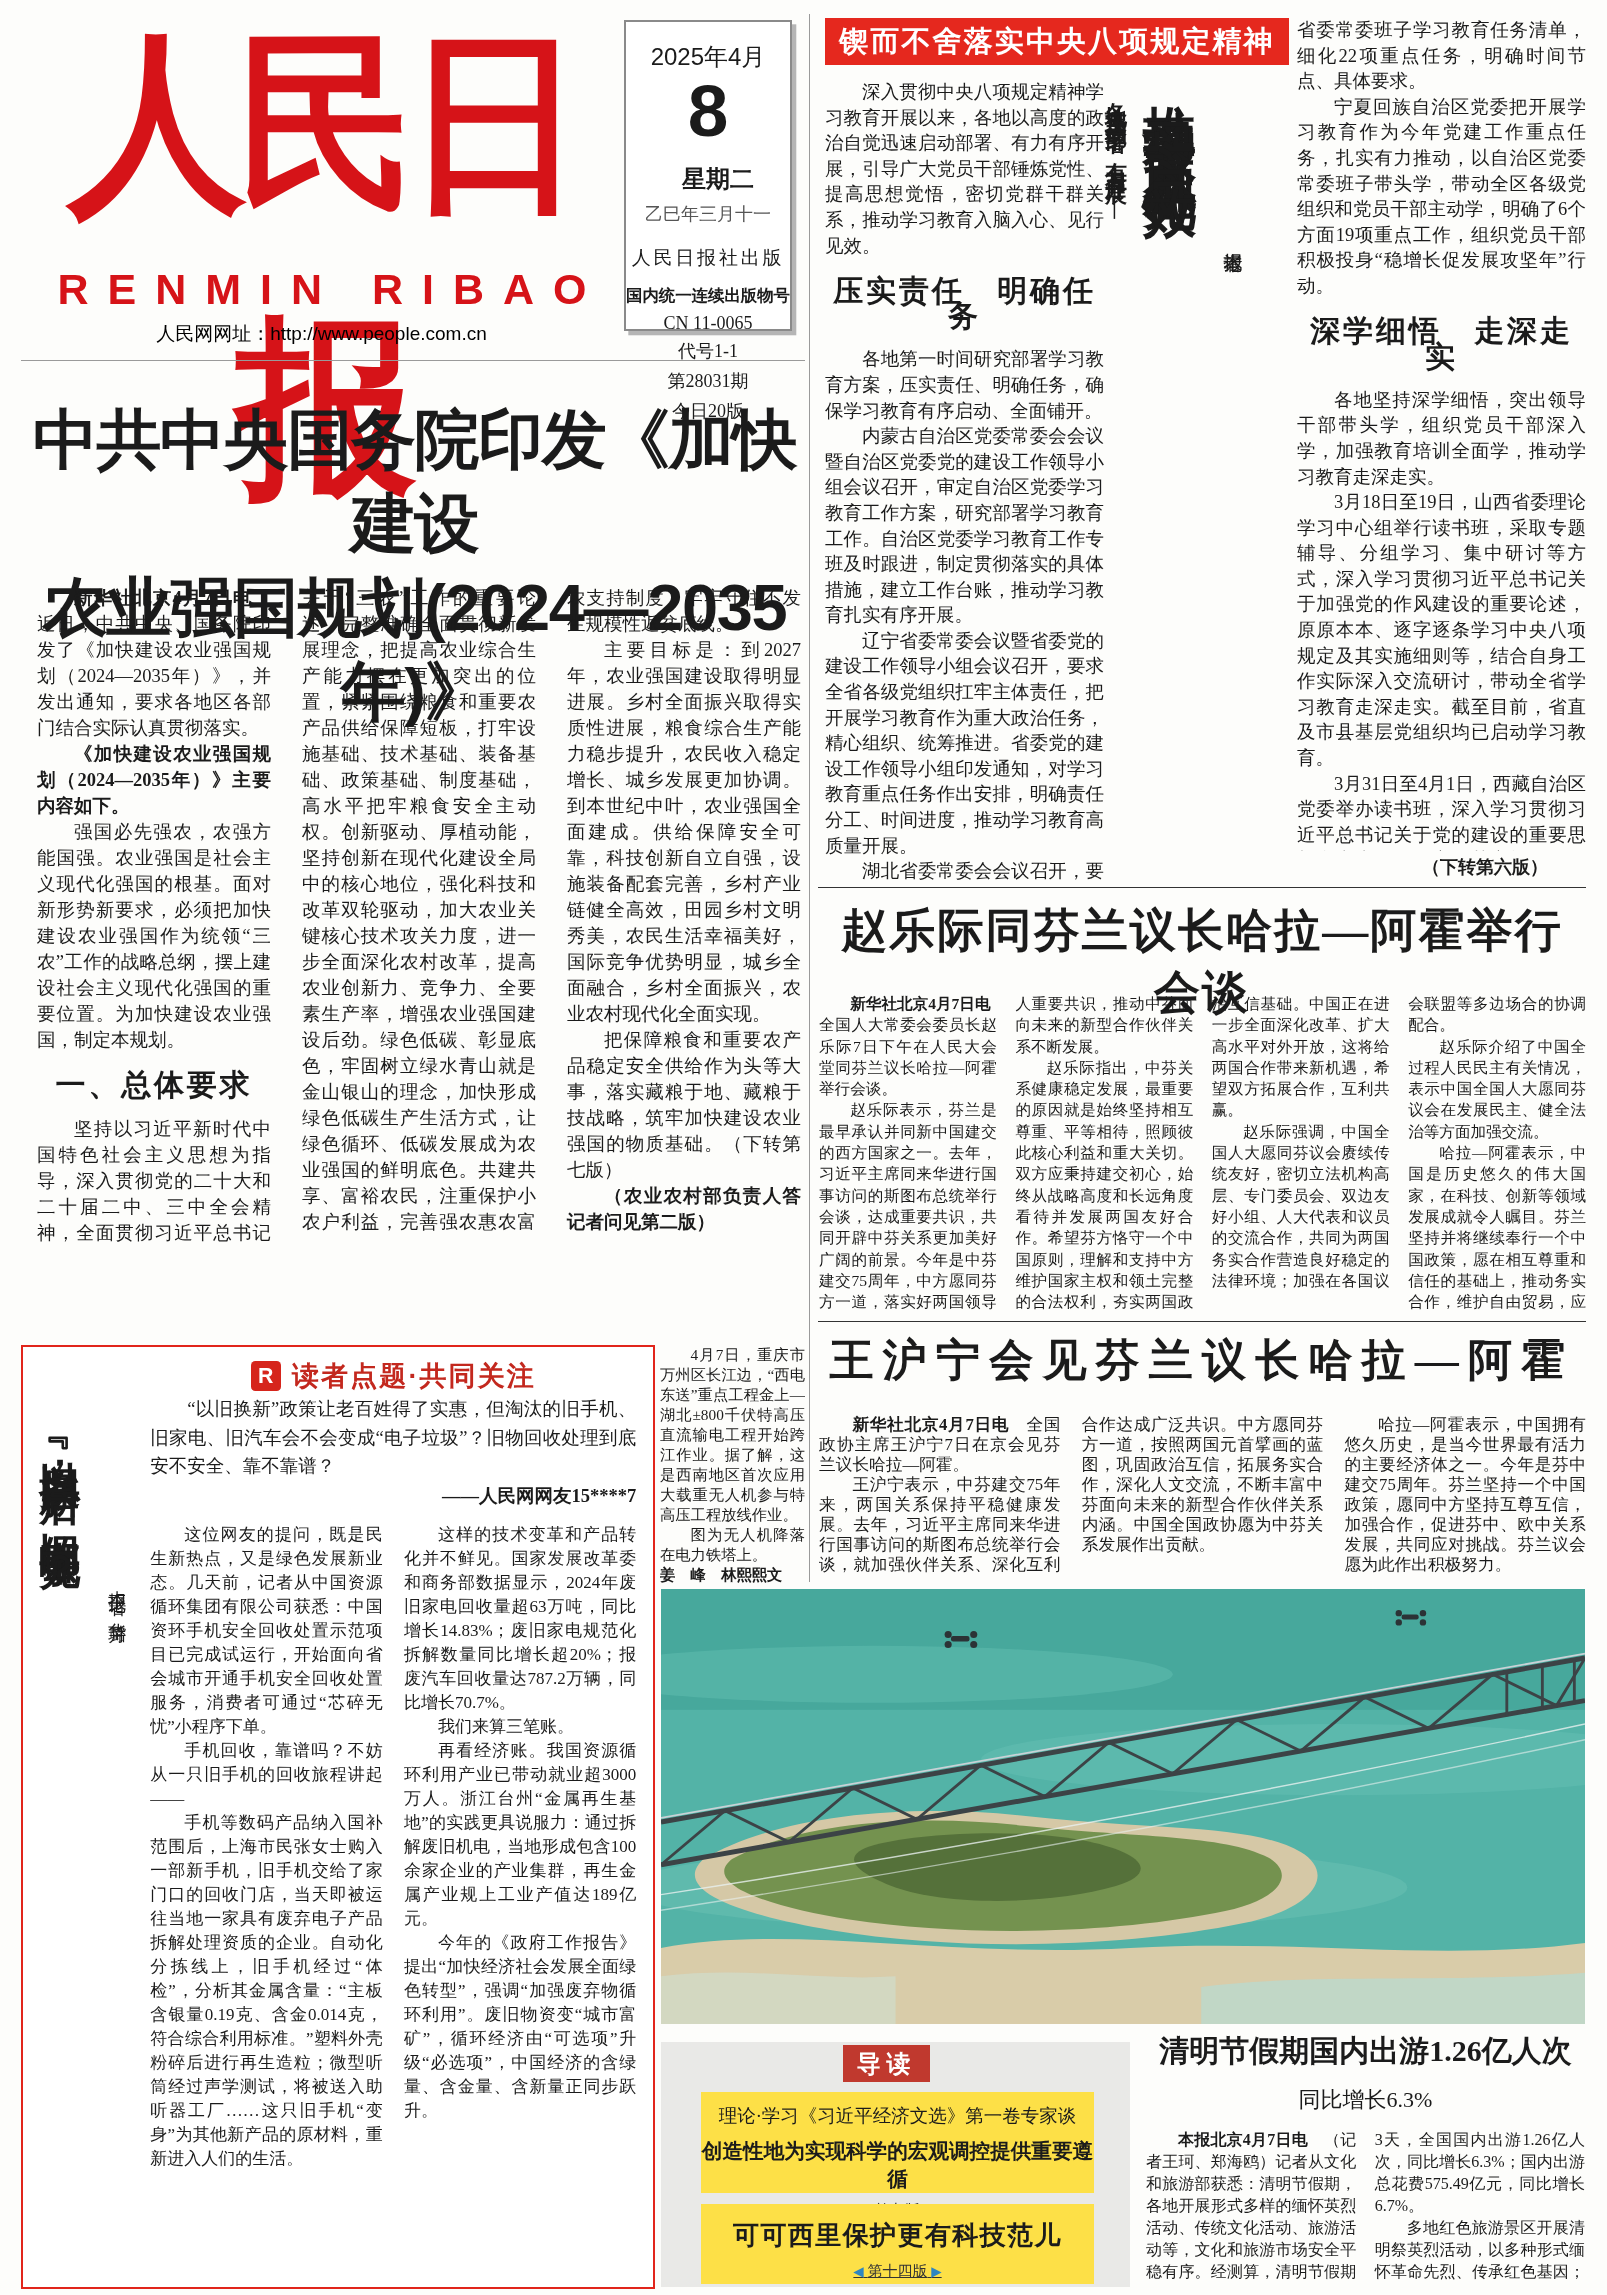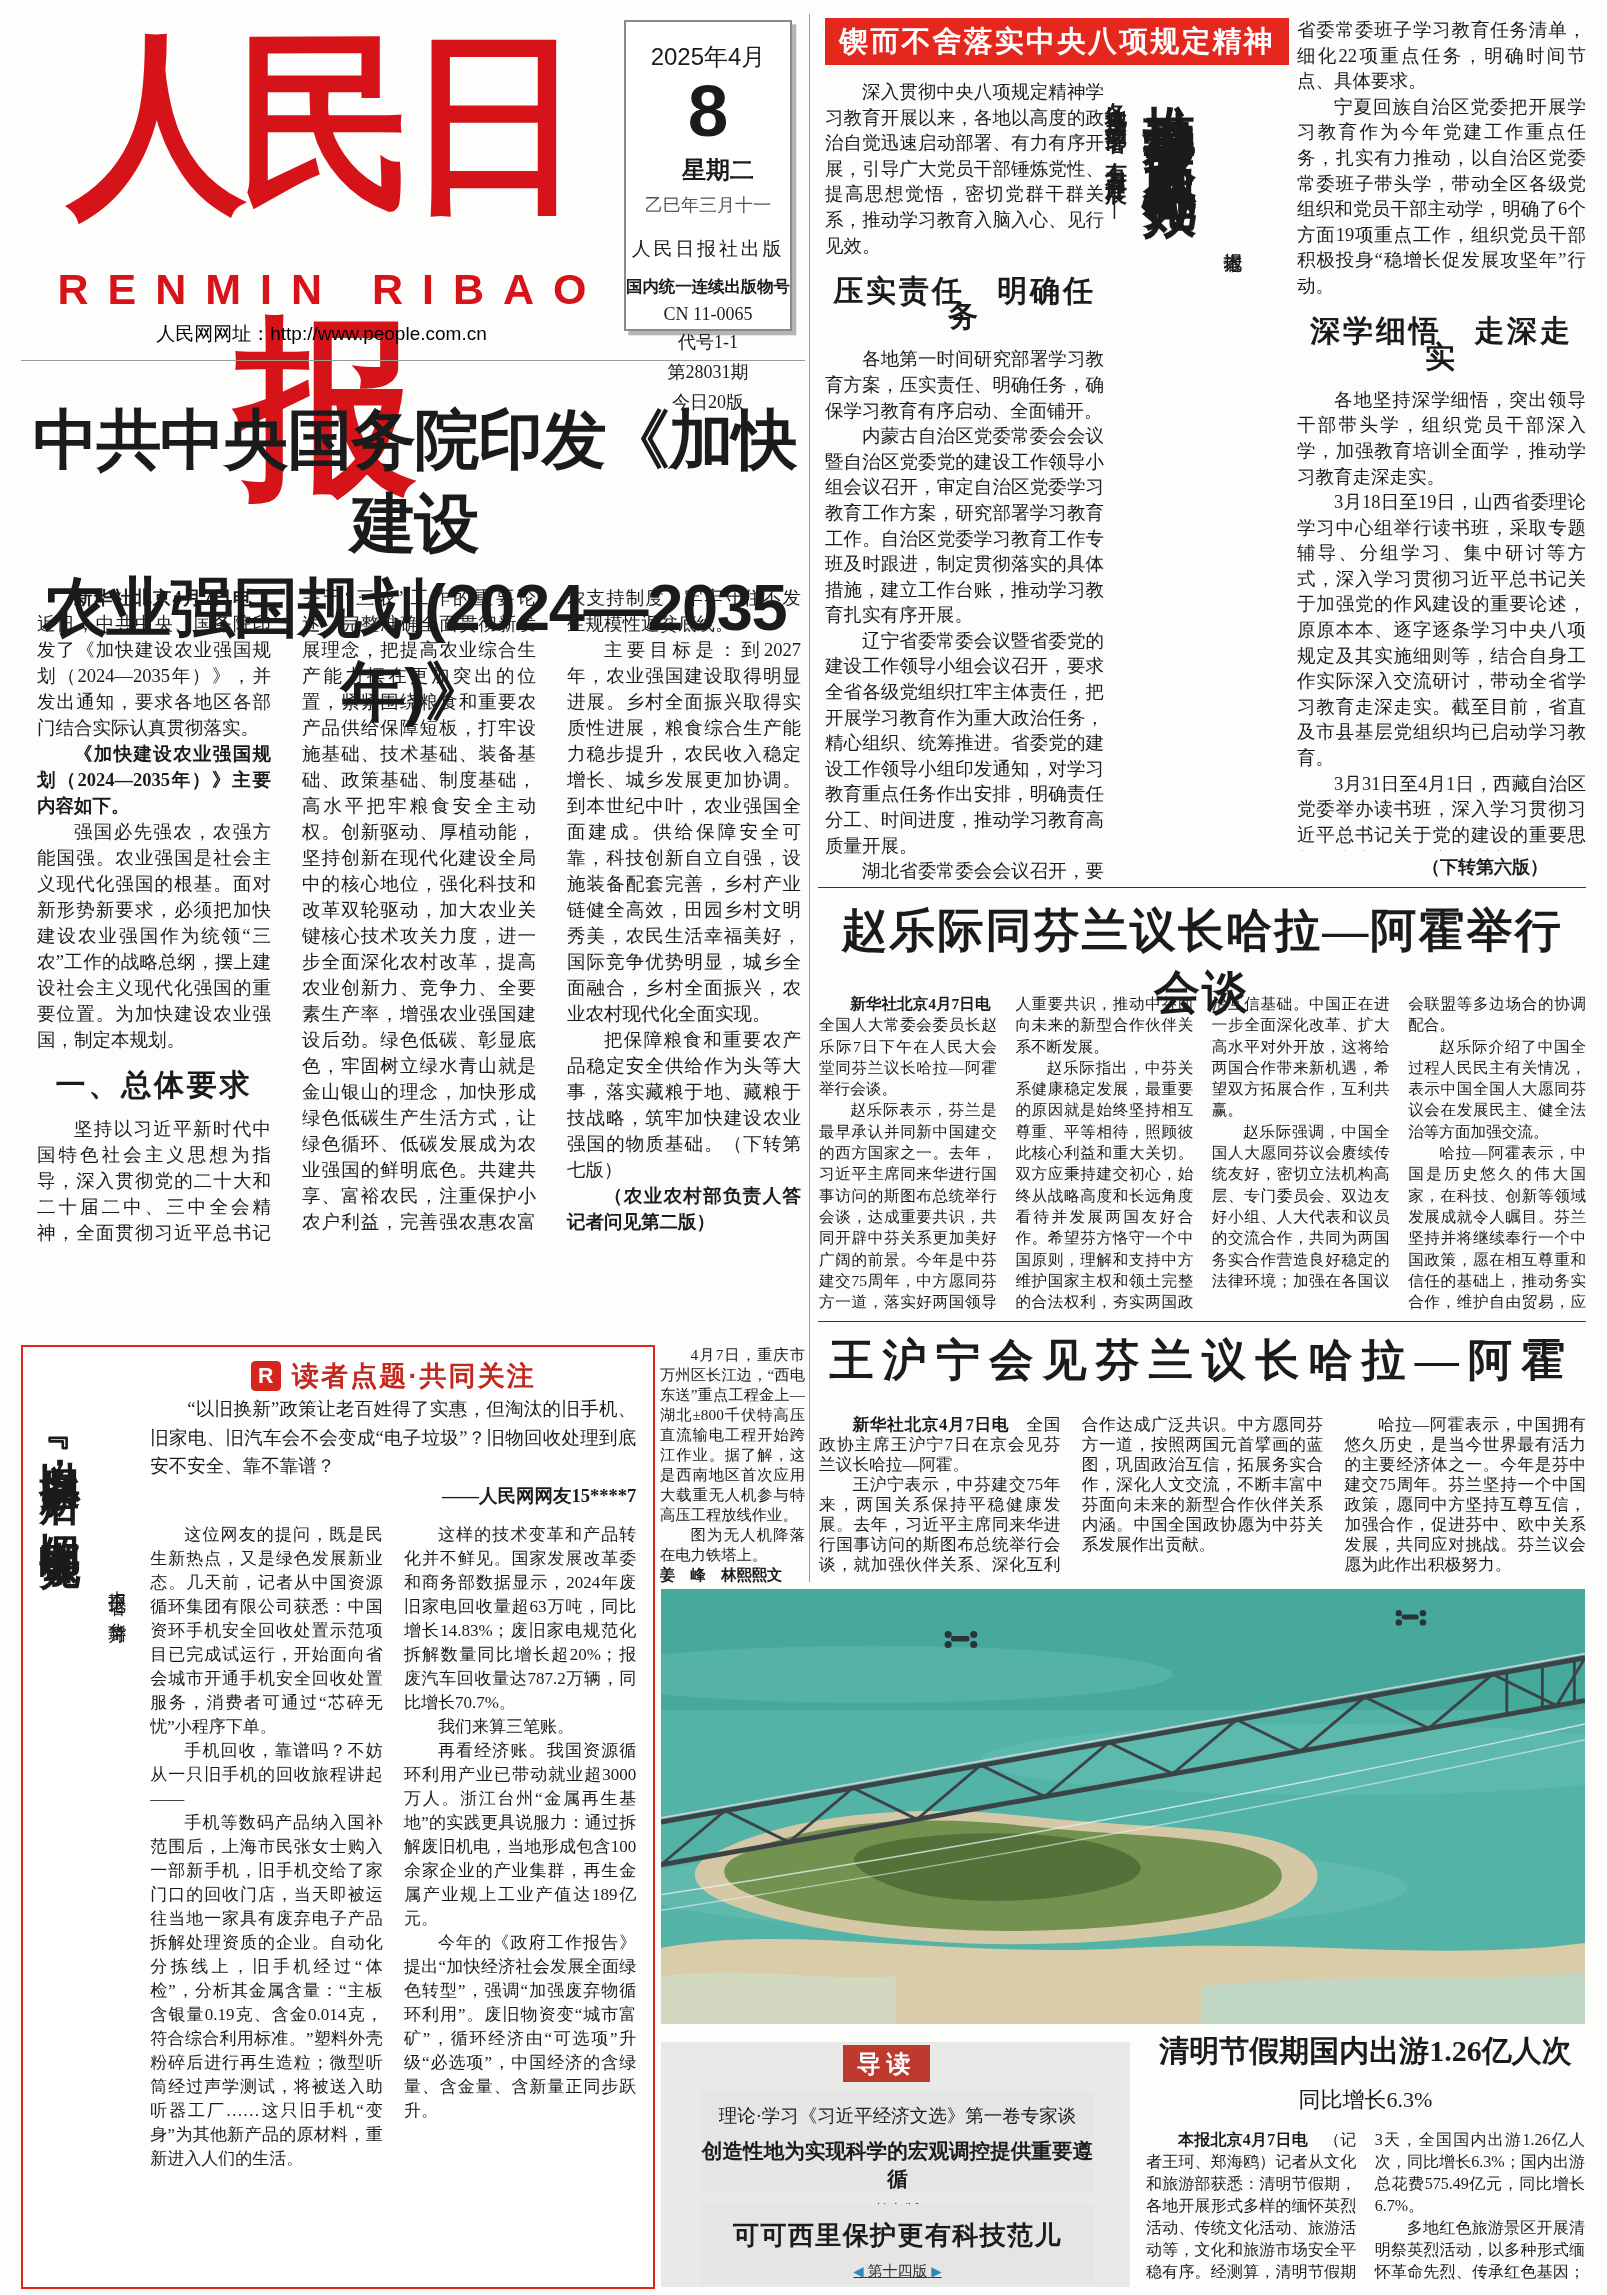--- a/index.html
+++ b/index.html
@@ -20,21 +20,21 @@
   .masthead{left:39px;top:-7.1px;width:565px;height:263px;color:#d61318;
      font-size:179px;font-weight:900;text-align:center;letter-spacing:-10px;
      transform:scaleY(1.08);line-height:263px;}
   .pinyin{left:49px;top:265px;width:565px;text-align:center;color:#d61318;
      font-size:43px;font-weight:700;letter-spacing:19px;}
   .site-url{left:39px;top:321px;width:565px;text-align:center;font-size:19px;color:#000;}
   .datebox{left:624px;top:20px;width:164px;height:307px;border:2.1px solid #8a8a8a;
      box-shadow:4.3px 4.3px 0 #b5b5b5;background:#fff;text-align:center;}
   .db-month{font-size:24px;margin-top:18.5px;}
   .db-day{font-size:73px;font-weight:600;line-height:1.05;}
-  .db-week{font-size:24px;font-weight:600;margin-top:5px;padding-left:20px;}
+  .db-week{font-size:24px;font-weight:600;margin-top:14px;padding-left:20px;}
   .db-lunar{font-size:18px;color:#555;margin-top:7.1px;}
   .db-pub{font-size:19px;letter-spacing:2.8px;margin-top:18.5px;}
   .db-issn-label{font-size:16.4px;font-weight:700;margin-top:14.2px;font-family:"Liberation Sans",sans-serif;}
   .db-line{font-size:18px;margin-top:5.7px;}
   .vrule{width:1.4px;background:#9a9a9a;}
   .hrule{height:1.4px;background:#9a9a9a;}
   
   .banner{left:825px;top:18px;width:464px;height:47px;background:#e5281e;color:#fff;
      font-size:29px;font-weight:900;text-align:center;line-height:47px;letter-spacing:2.1px;}
   .study-col{font-size:18.5px;line-height:25.6px;overflow:hidden;}
@@ -80,21 +80,21 @@
   
   .caption{left:660px;top:1345px;width:145px;height:240px;font-size:15.3px;line-height:20px;overflow:hidden;}
   .caption .credit{text-indent:0;font-weight:700;}
   
   .photo{left:661px;top:1589px;width:924px;height:435px;overflow:hidden;}
   
   .daodu-zone{left:661px;top:2042px;width:469px;height:245px;background:#e9e9e7;}
   .daodu-tab{left:843px;top:2045px;width:87px;height:37px;background:#c0392e;color:#fff;
      font-family:"Liberation Sans",sans-serif;font-weight:900;font-size:24px;line-height:37px;
      text-align:center;letter-spacing:5.7px;}
-  .daodu-box{background:#e5e5e5;text-align:center;position:absolute;}
+  .daodu-box{background:#fde047;text-align:center;position:absolute;}
   .dd-kicker{font-size:18.5px;margin-top:11.4px;}
   .dd-title1{font-family:"Liberation Sans",sans-serif;font-weight:900;font-size:20.6px;margin-top:8.5px;}
   .dd-title2{font-family:"Liberation Sans",sans-serif;font-weight:900;font-size:26px;margin-top:14.2px;letter-spacing:1.4px;}
   .dd-nav{font-size:15px;margin-top:8.5px;color:#333;text-decoration:underline;}
   .dd-arrow{color:#2e86c1;font-size:13.5px;}
   
   .qm-headline{left:1146px;top:2031px;width:439px;text-align:center;font-weight:900;font-size:30px;}
   .qm-sub{left:1146px;top:2085px;width:439px;text-align:center;font-size:22px;}
   .qm-body{left:1146px;top:2129px;width:439px;height:159px;column-count:2;column-gap:18.5px;
      font-size:16px;line-height:22px;overflow:hidden;}

